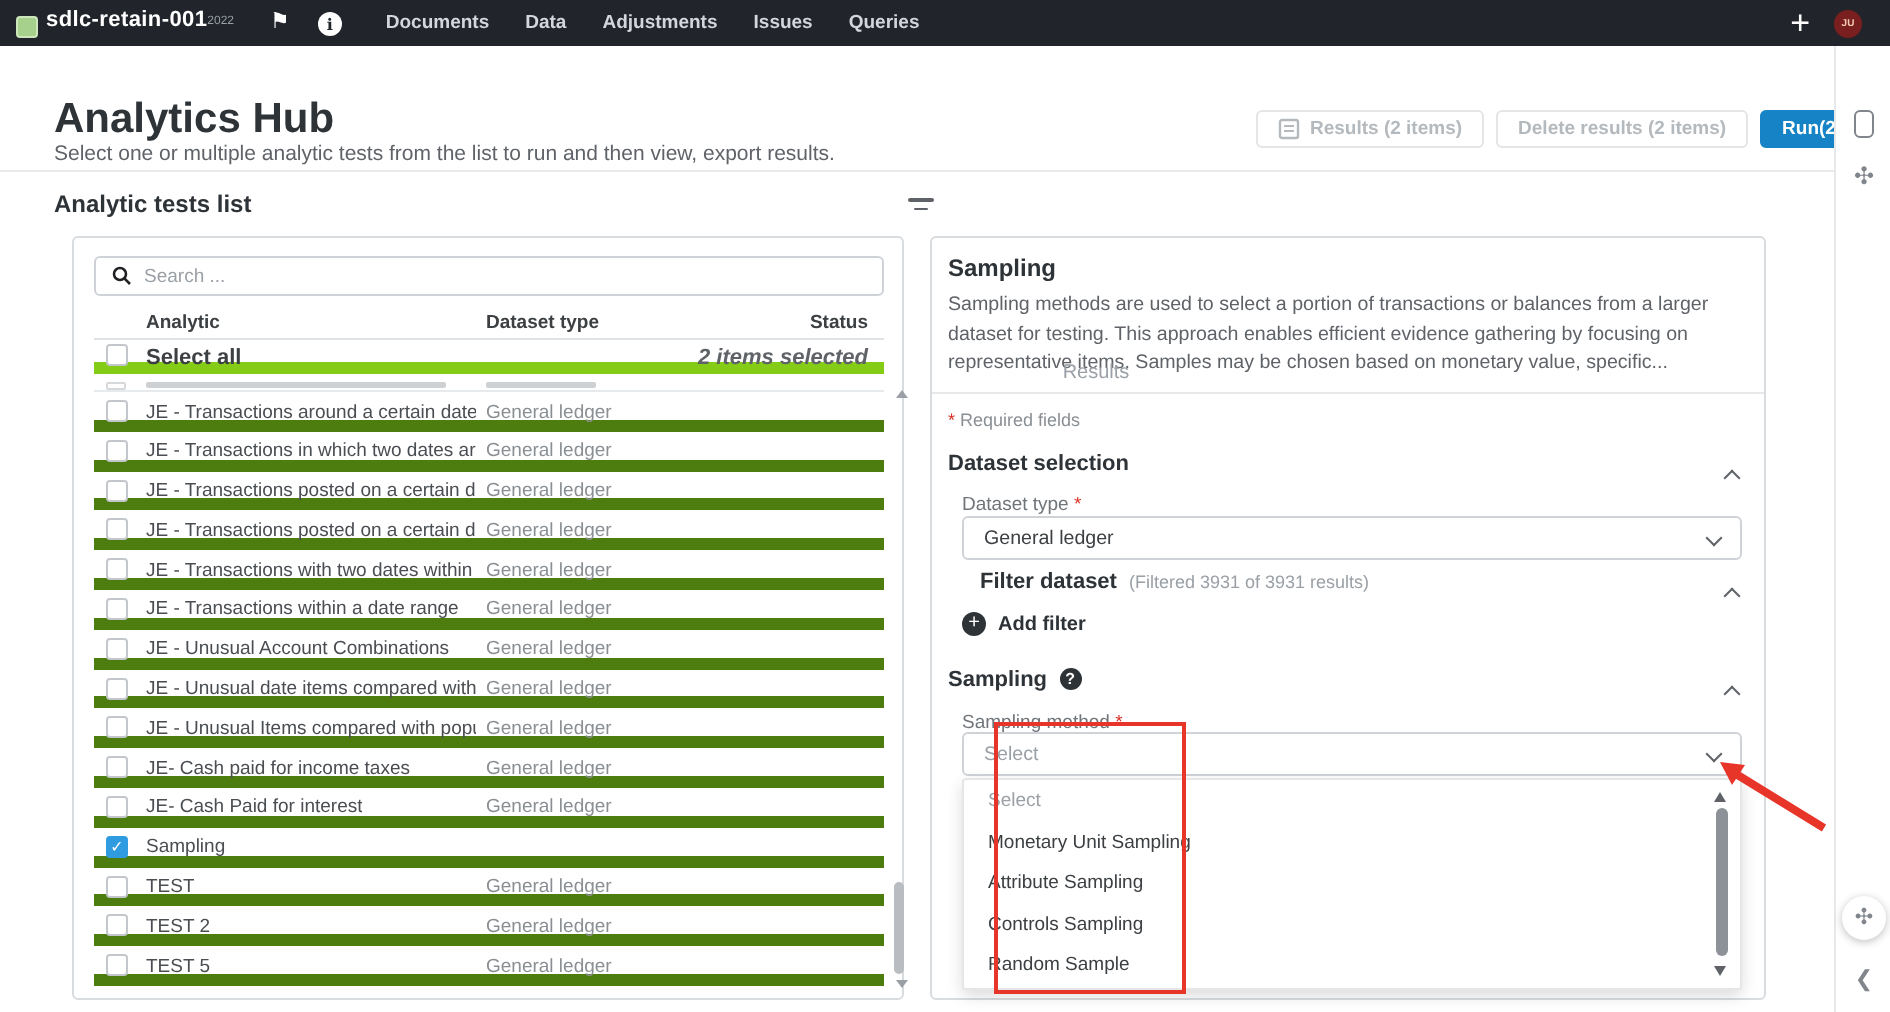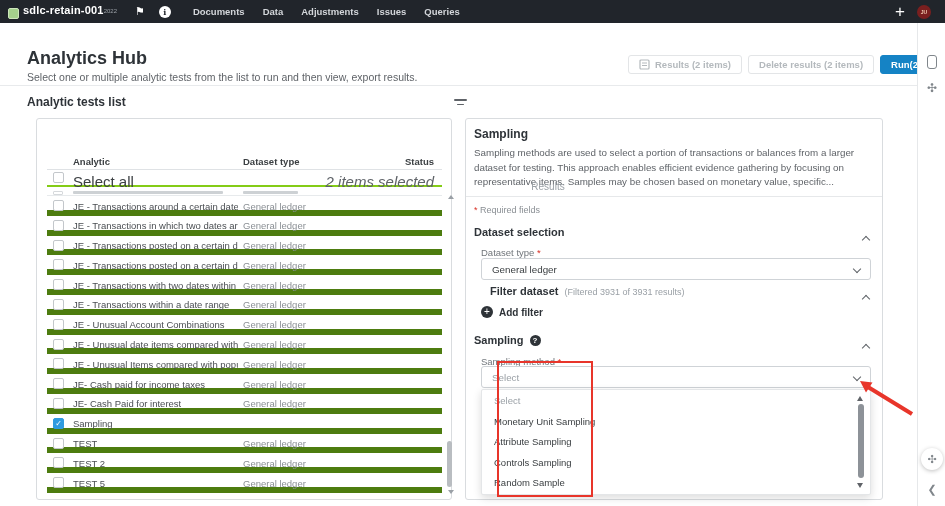--- a/index.html
+++ b/index.html
@@ -22,21 +22,21 @@
              font-size:8px; font-weight:700; text-align:center; line-height:12px; margin-left:14px;
              font-family:"DejaVu Serif", serif; }
   .menu { display:flex; gap:18px; margin-left:22px; }
   .menu span { color:#d3d6da; font-size:9.5px; font-weight:600; cursor:pointer; }
   .tb-spacer { flex:1; }
   .tb-plus { color:#fff; font-size:17px; font-weight:300; margin-right:12px; line-height:20px; cursor:pointer; }
   .avatar { width:14px; height:14px; border-radius:50%; background:var(--avatar-red,#7a1f1f);
             color:#f2cbb0; font-size:5px; font-weight:700; text-align:center; line-height:14px; margin-right:14px; }
 
   
-  .page-title { position:absolute; left:27px; top:48px; font-size:18px; font-weight:700; color:#2e3338; }
+  .page-title { position:absolute; left:27px; top:48px; font-size:21px; font-weight:700; color:#2e3338; }
   .page-sub   { position:absolute; left:27px; top:71px; font-size:10.5px; color:#5f6368; }
   .hdr-buttons { position:absolute; left:628px; top:55px; display:flex; gap:6px; }
   .btn { height:19px; border-radius:3px; font-size:9.5px; font-weight:700; display:flex;
          align-items:center; padding:0 10px; white-space:nowrap; cursor:default; }
   .btn.disabled { border:1px solid #e3e5e7; color:#b4b9bd; background:#fff; }
   .btn.primary  { background:var(--accent-blue,#1583c5); color:#fff; border:1px solid var(--accent-blue,#1583c5); cursor:pointer; }
   .btn .bicon { margin-right:5px; display:inline-flex; }
   .hdr-divider { position:absolute; left:0; top:85px; width:917px; height:1px; background:#e8eaec; }
 
   
@@ -55,21 +55,21 @@
                       font-family:"Liberation Sans", sans-serif; background:transparent; }
   .search-box input::placeholder { color:#9aa0a6; }
 
   .thead { position:absolute; left:10px; top:34px; width:395px; height:17px;
            border-bottom:1px solid #dfe2e5; font-size:9.5px; font-weight:700; color:#3c4043; }
   .thead .c1 { position:absolute; left:26px; top:3px; }
   .thead .c2 { position:absolute; left:196px; top:3px; }
   .thead .c3 { position:absolute; right:8px; top:3px; }
 
   .selall { position:absolute; left:10px; top:51px; width:395px; height:17px;
-            border-bottom:2px solid #84cc16; font-size:15px; color:#3c4043; }
+            border-bottom:6px solid #84cc16; font-size:11px; color:#3c4043;font-weight:bold; }
   .selall .cb { position:absolute; left:6px; top:2px; }
   .selall .lbl { position:absolute; left:26px; top:3px; }
   .selall .cnt { position:absolute; right:8px; top:3px; font-style:italic; color:#5f6368; }
 
   .partial { position:absolute; left:10px; top:68px; width:395px; height:9px;
              border-bottom:1px solid #e7eaec; overflow:hidden; }
   .partial i { position:absolute; top:4px; height:3px; background:#cdd1d4; border-radius:1px; display:block; }
   .partial i.p1 { left:26px; width:150px; }
   .partial i.p2 { left:196px; width:55px; }
   .partial i.p3 { left:6px; width:10px; height:4px; border:1px solid #d6d9dc; background:#fff; }
@@ -202,20 +202,27 @@
   </div>
   <div class="hdr-divider"></div>
 
   <div class="list-title">Analytic tests list</div>
   <div class="filter-ic">
       <i></i>
       <i></i>
     </div>
 
   <div class="list-card">
+    <div class="search-box">
+      <svg width="10" height="10" viewBox="0 0 10 10">
+          <circle cx="4" cy="4" r="3" fill="none" stroke="#202124" stroke-width="1.3"></circle>
+          <path d="M6.3 6.3L9 9" stroke="#202124" stroke-width="1.3"></path>
+        </svg>
+      <input type="text" placeholder="Search ..." style="">
+    </div>
 
     <div class="thead">
       <span class="c1">Analytic</span>
       <span class="c2">Dataset type</span>
       <span class="c3">Status</span>
     </div>
 
     <div class="selall">
       <span class="cb"></span>
       <span class="lbl">Select all</span>

